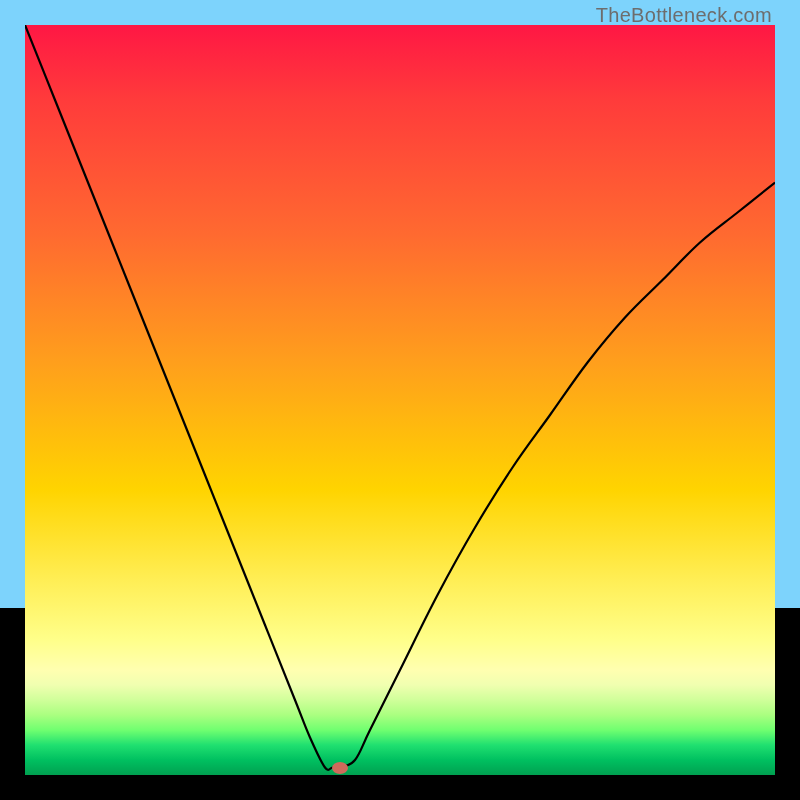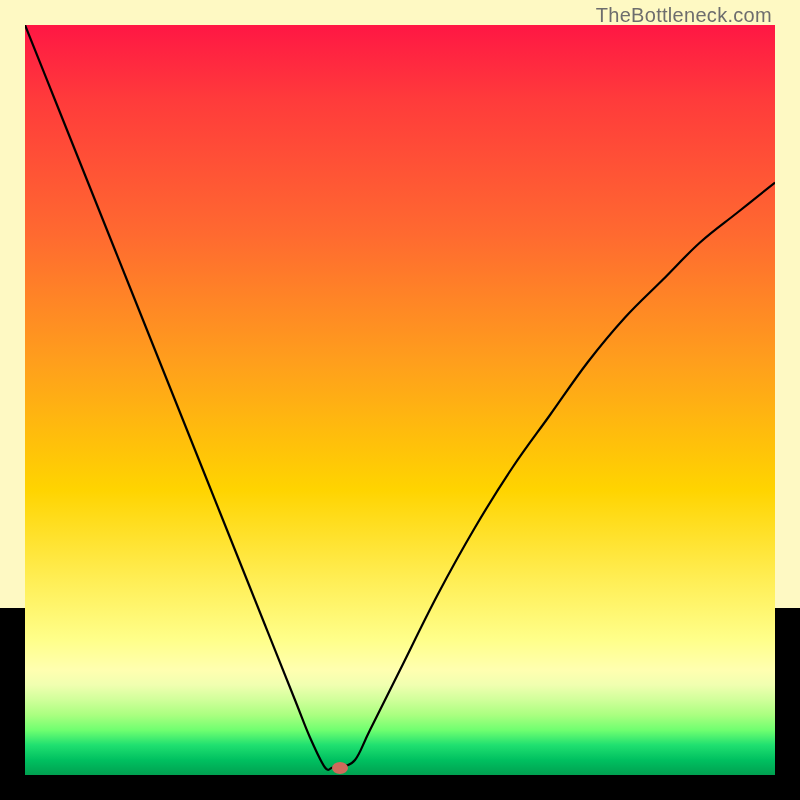--- a/index.html
+++ b/index.html
@@ -1,20 +1,20 @@
 <!DOCTYPE html>
 <html><head>
 <meta charset="utf-8">
 <style>
   * { margin: 0; padding: 0; box-sizing: border-box; }
   html, body { width: 800px; height: 800px; overflow: hidden; background: #000; }
   .outer {
     width: 800px;
     height: 608px;
-    background: #fef9c3;
+    background: #7dd3fc;
     position: relative;
   }
   .plot-frame {
     position: absolute;
     left: 25px;
     top: 25px;
     width: 750px;
     height: 750px;
     background: linear-gradient(
       to bottom,

